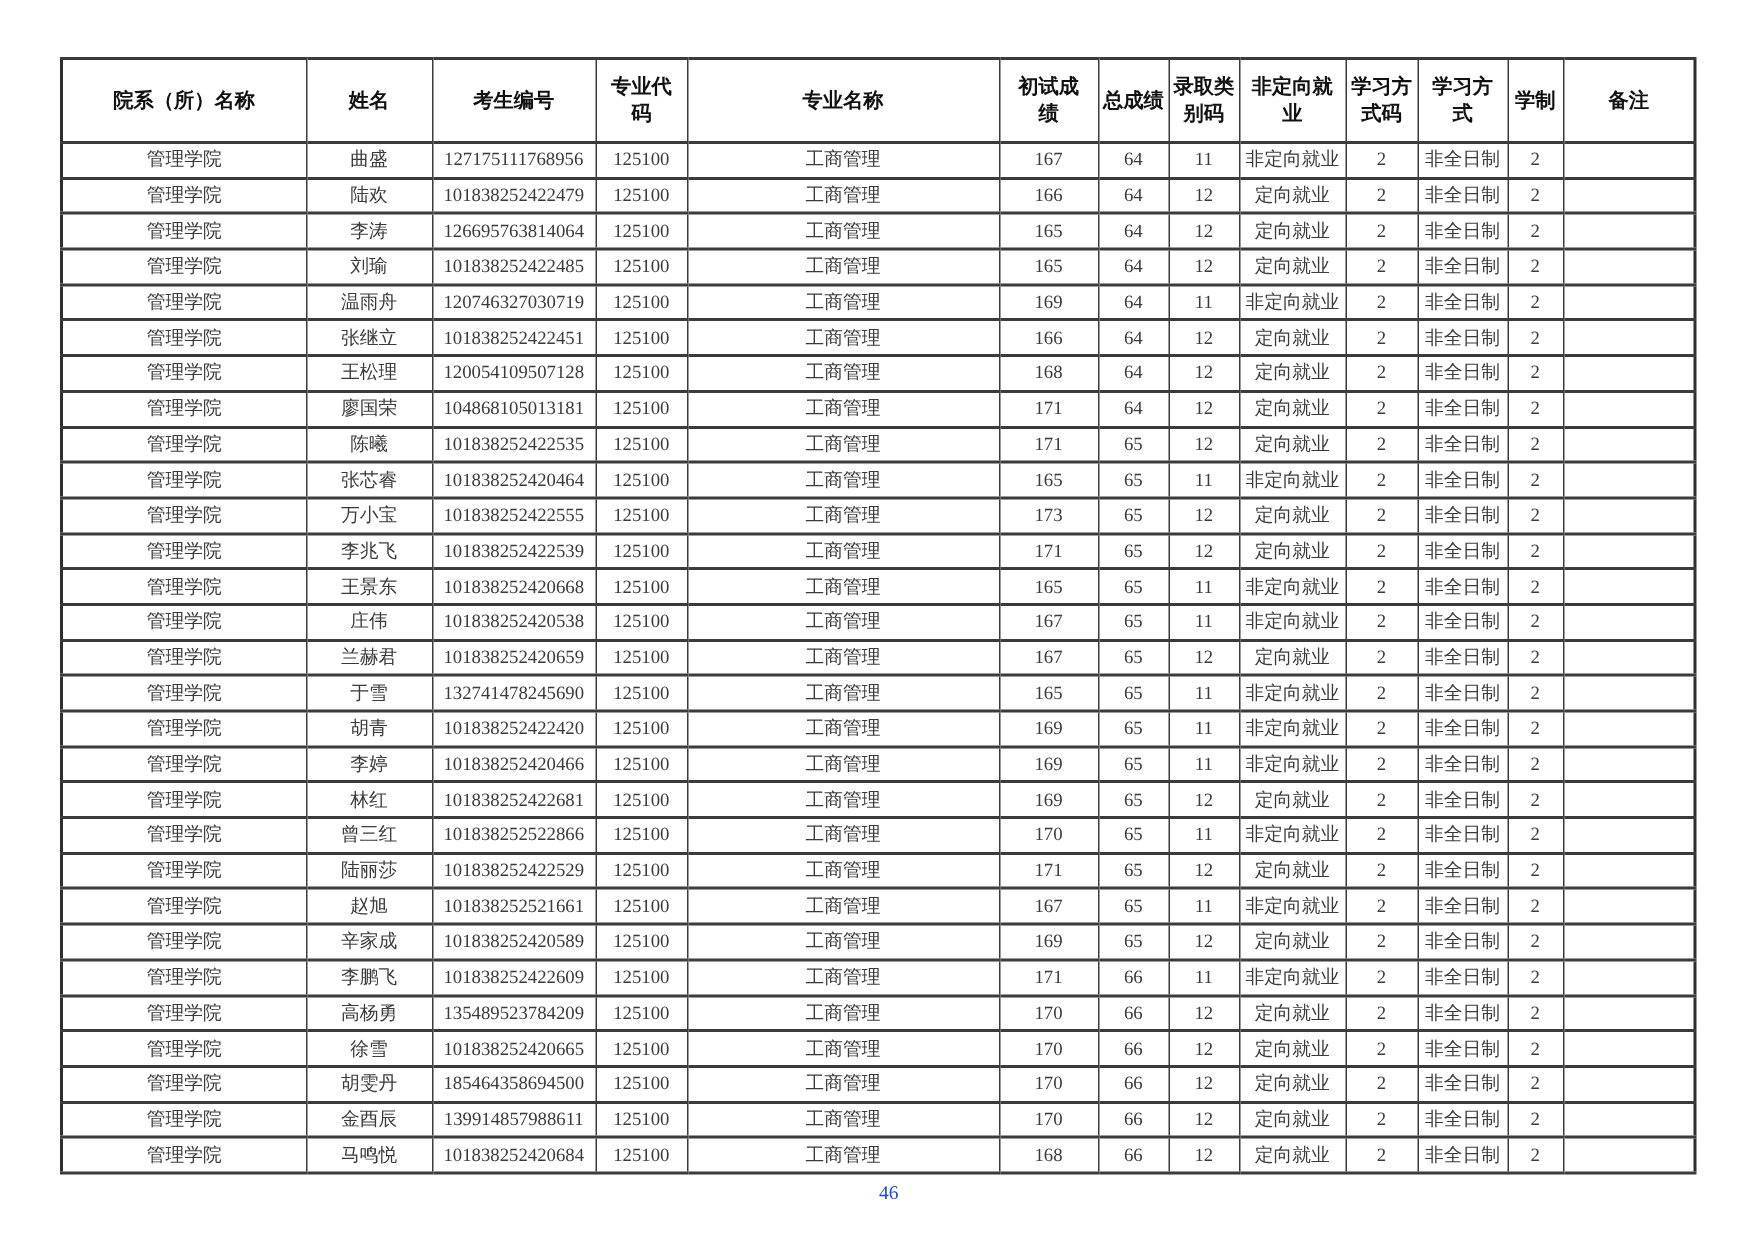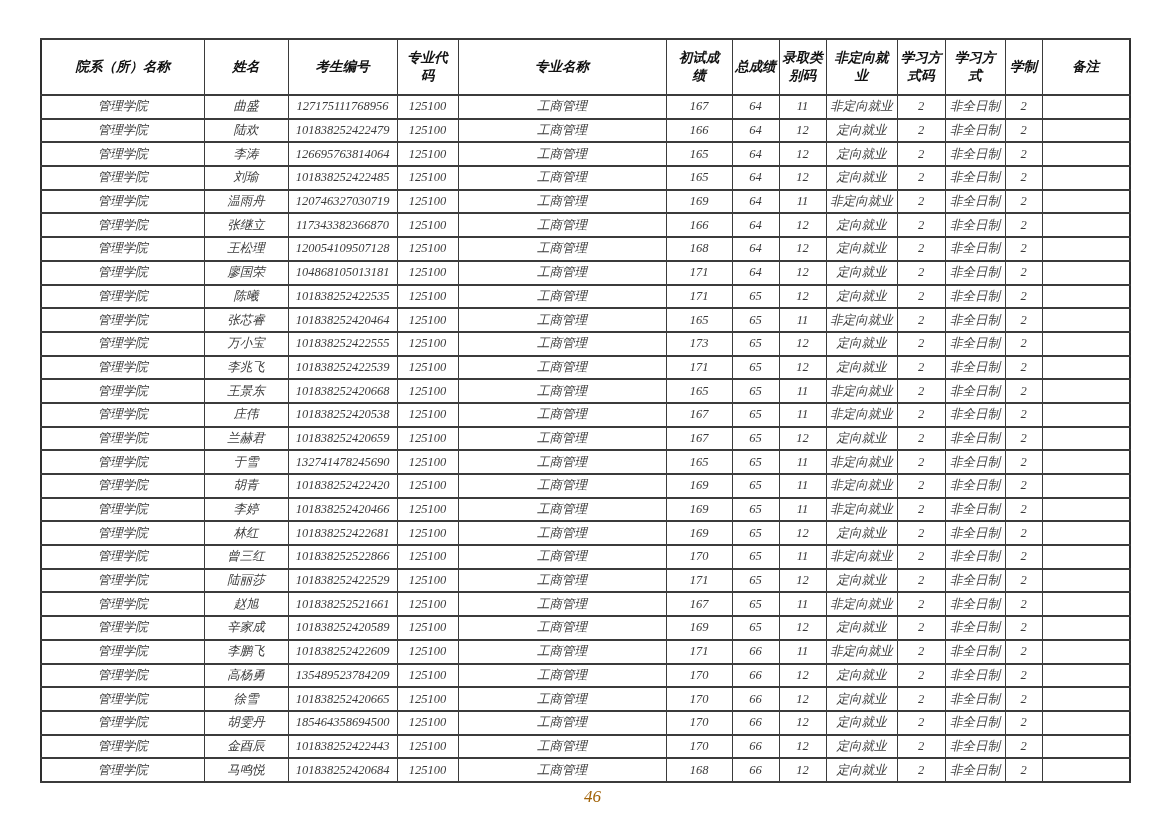--- a/index.html
+++ b/index.html
@@ -3,21 +3,20 @@
 <meta charset="utf-8">
 <style>
   html, body { margin: 0; padding: 0; background: #ffffff; }
   .page {
     position: relative;
     width: 1169px;
     height: 827px;
     background: #ffffff;
     overflow: hidden;
     font-family: "Liberation Serif", "DejaVu Serif", serif;
-    font-style: italic;
   }
   table.admissions {
     position: absolute;
     left: 40px;
     top: 38px;
     width: 1089px;
     border-collapse: collapse;
     table-layout: fixed;
     border: 2px solid #2e2e2e;
   }
@@ -47,22 +46,22 @@
     color: #3a3a3a;
     white-space: nowrap;
     overflow: hidden;
   }
   .page-number {
     position: absolute;
     left: 16px;
     right: 0;
     top: 787px;
     text-align: center;
-    font-size: 17px;
-    color: #a16207;
+    font-size: 13px;
+    color: #1d4ed8;
   }
 </style>
 </head>
 <body>
 
 <div class="page">
   <table class="admissions">
     <colgroup>
         <col style="width: 163px;">
         <col style="width: 84px;">
@@ -172,21 +171,21 @@
           <td>11</td>
           <td>非定向就业</td>
           <td>2</td>
           <td>非全日制</td>
           <td>2</td>
           <td></td>
         </tr>
         <tr>
           <td>管理学院</td>
           <td>张继立</td>
-          <td>117343382366870</td>
+          <td>101838252422451</td>
           <td>125100</td>
           <td>工商管理</td>
           <td>166</td>
           <td>64</td>
           <td>12</td>
           <td>定向就业</td>
           <td>2</td>
           <td>非全日制</td>
           <td>2</td>
           <td></td>
@@ -502,21 +501,21 @@
           <td>12</td>
           <td>定向就业</td>
           <td>2</td>
           <td>非全日制</td>
           <td>2</td>
           <td></td>
         </tr>
         <tr>
           <td>管理学院</td>
           <td>金酉辰</td>
-          <td>101838252422443</td>
+          <td>139914857988611</td>
           <td>125100</td>
           <td>工商管理</td>
           <td>170</td>
           <td>66</td>
           <td>12</td>
           <td>定向就业</td>
           <td>2</td>
           <td>非全日制</td>
           <td>2</td>
           <td></td>

